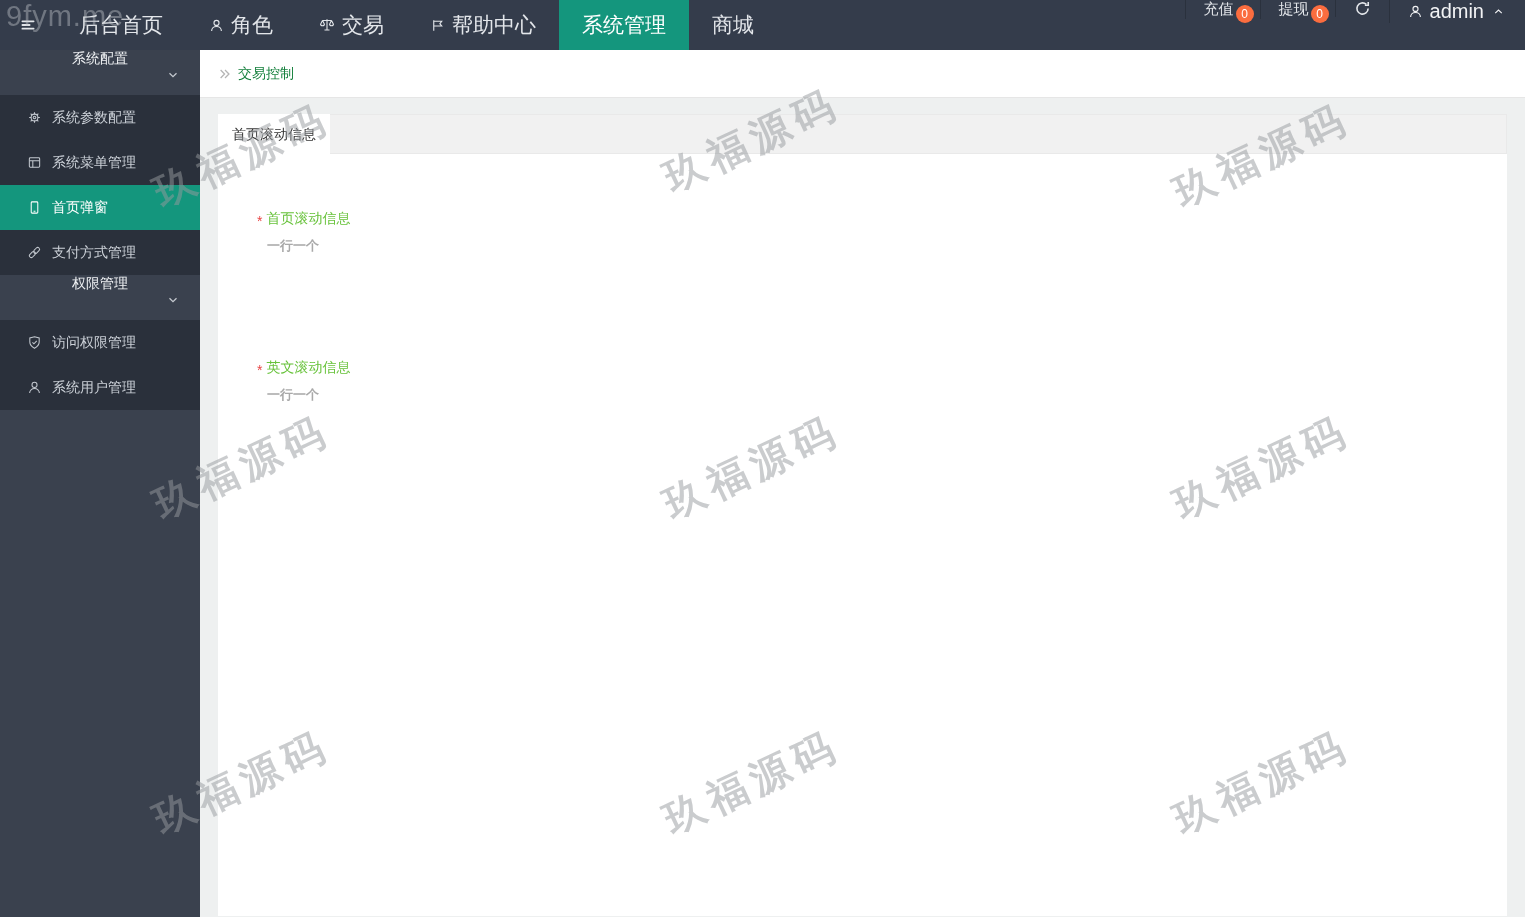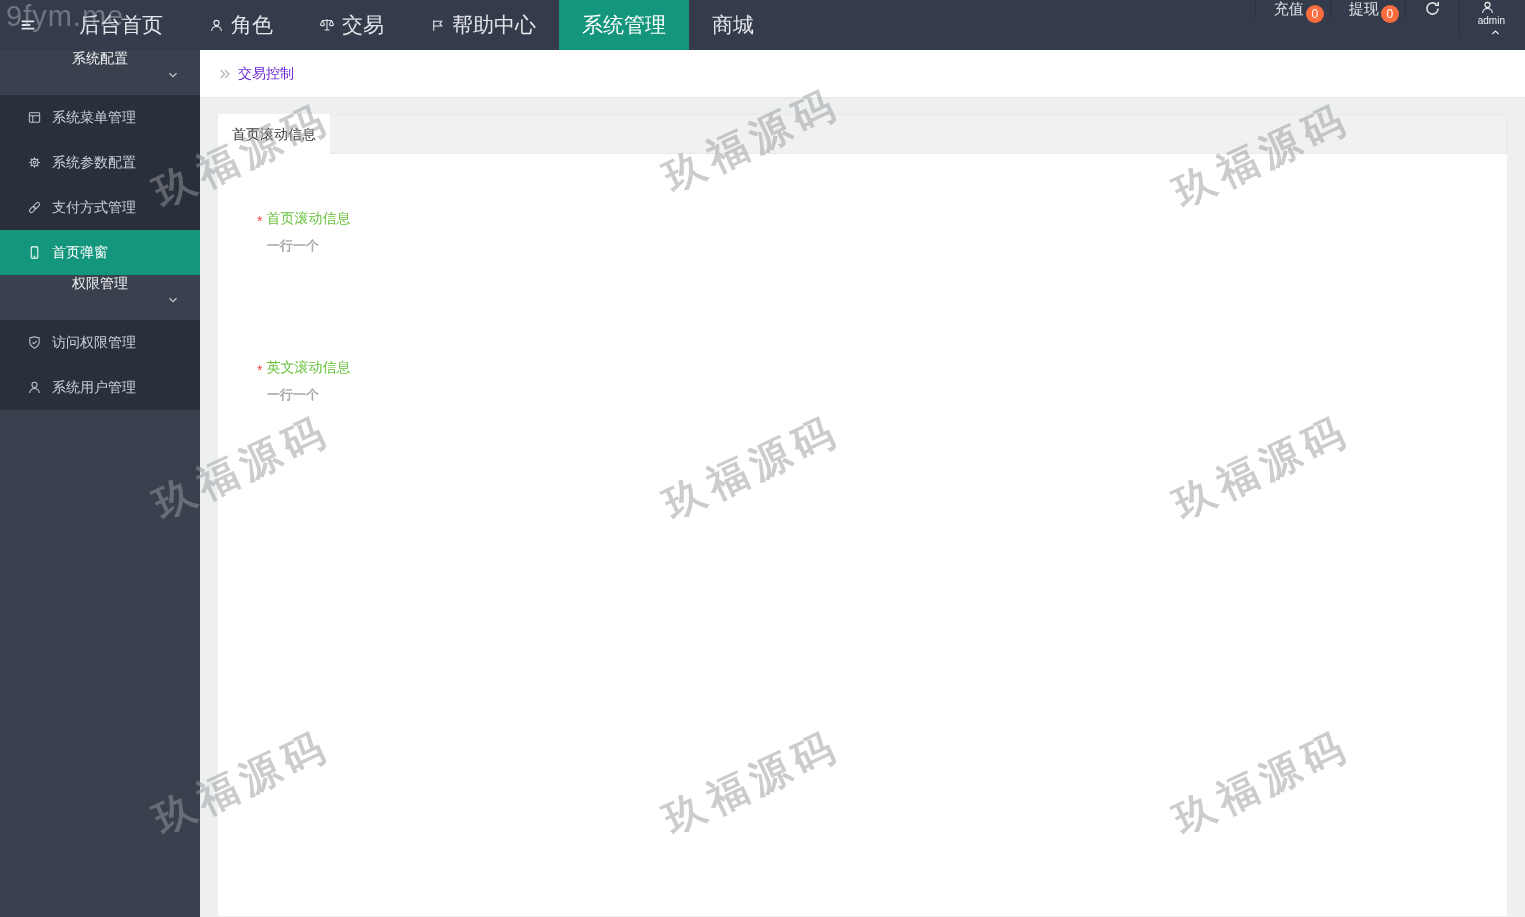--- a/index.html
+++ b/index.html
@@ -15,39 +15,39 @@
   .nav-toggle { width:56px; display:flex; align-items:center; justify-content:center; color:#e3e6ea; cursor:pointer; }
   .nav-menu { display:flex; align-items:stretch; }
   .nav-item { display:flex; align-items:center; padding:8px 23px; color:#e3e6ea; font-size:21px; cursor:pointer; }
   .nav-item .ico { margin-right:7px; display:flex; align-items:center; }
   .nav-item.active { background:#14967d; color:#fff; }
   .nav-spacer { flex:1; }
   .nav-right { display:flex; align-items:flex-start; }
   .nav-right-item { position:relative; display:flex; align-items:center; padding:0 26px 0 18px; color:#e3e6ea; font-size:15px; cursor:pointer; border-left:1px solid rgba(0,0,0,0.18); }
   .nav-right-item.no-badge { padding:0 18px; }
   .badge { position:absolute; top:5px; right:6px; min-width:18px; height:18px; border-radius:9px; background:#fb6d3f; color:#fff; font-size:12px; line-height:18px; text-align:center; padding:0 4px; }
-  .nav-user { display:flex; align-items:center; padding:0 20px 0 18px; color:#f2f3f5; font-size:10px; cursor:pointer; border-left:1px solid rgba(0,0,0,0.18);flex-direction:column; }
+  .nav-user { display:flex; align-items:center; padding:0 20px 0 18px; color:#f2f3f5; font-size:20px; cursor:pointer; border-left:1px solid rgba(0,0,0,0.18); }
   .nav-user .ico { margin-right:7px; display:flex; }
   .nav-user .caret { margin-left:8px; display:flex; }
 
   
   .sidebar { position:absolute; left:0; top:50px; width:200px; height:867px; background:#3a414e; z-index:4; }
   .side-group-header { height:45px; display:flex; align-items:center; padding:0 20px; color:#f0f2f4; font-size:14px; cursor:pointer;flex-direction:column; }
   .side-group-header .chev { margin-left:auto; display:flex; color:#c6cad1; }
   .side-sub { background:#2a303b; }
   .side-item { height:45px; display:flex; align-items:center; padding:0 12px 0 27px; color:#ccd1d8; font-size:14px; cursor:pointer; }
   .side-item .ico { margin-right:10px; display:flex; align-items:center; color:#c3c8cf; }
   .side-item.active { background:#14967d; color:#fff; }
   .side-item.active .ico { color:#fff; }
 
   
   .main { position:absolute; left:200px; top:50px; width:1325px; height:867px; background:#eef0f0; }
   .breadcrumb-bar { height:48px; background:#fff; border-bottom:1px solid #e6e6e6; display:flex; align-items:center; padding:0 18px; }
   .crumb-ico { display:flex; color:#b5b5b5; margin-right:6px; }
-  .crumb-text { font-size:14px; color:#6d28d9; }
+  .crumb-text { font-size:14px; color:#15803d; }
   .main-body { padding:16px 18px 0 18px; height:818px; }
   .card { background:#fff; height:100%; position:relative; }
   .tab-strip { height:40px; background:#f1f1f1; border:1px solid #e9e9e9; position:relative; }
   .tab-active { position:absolute; left:-1px; top:-1px; height:45px; background:#fff; padding:0 14px; line-height:41px; font-size:14px; color:#333; z-index:2; cursor:pointer; }
   .form-area { padding:56px 0 0 39px; }
   .form-label { font-size:14px; display:flex; align-items:center; }
   .req { color:#e84343; margin-right:4px; font-size:14px; position:relative; top:2px; }
   .label-text { color:#67c23a; }
   .textarea-wrap { position:relative; width:764px; height:228px; margin:7px 0 0 10px; }
   textarea.msg { width:100%; height:100%; border:1px solid #c9c9c9; background:#fff; resize:none; overflow:hidden;
@@ -162,55 +162,55 @@
       <span class="chev">
         <svg width="14" height="14" viewBox="0 0 16 16" fill="none" stroke="currentColor" stroke-width="1.4">
           <path d="M4 6 L8 10 L12 6"></path>
         </svg>
       </span>
     </div>
     <div class="side-sub">
       <div class="side-item">
         <span class="ico">
           <svg width="15" height="15" viewBox="0 0 16 16" fill="none" stroke="currentColor" stroke-width="1.1">
-            <rect x="2.5" y="3" width="11" height="10" rx="1"></rect>
-            <path d="M2.5 6.2 H13.5 M6.2 6.2 V13"></path>
-          </svg>
-        </span>
-        <span>系统菜单管理</span>
-      </div>
-      <div class="side-item">
-        <span class="ico">
-          <svg width="15" height="15" viewBox="0 0 16 16" fill="none" stroke="currentColor" stroke-width="1.1">
             <circle cx="8" cy="8" r="3.6"></circle>
               <circle cx="8" cy="8" r="1.4"></circle>
             <path d="M8 2.3 V4.4 M8 11.6 V13.7 M2.3 8 H4.4 M11.6 8 H13.7 M3.9 3.9 L5.4 5.4 M10.6 10.6 L12.1 12.1 M12.1 3.9 L10.6 5.4 M5.4 10.6 L3.9 12.1"></path>
           </svg>
         </span>
         <span>系统参数配置</span>
+      </div>
+      <div class="side-item">
+        <span class="ico">
+          <svg width="15" height="15" viewBox="0 0 16 16" fill="none" stroke="currentColor" stroke-width="1.1">
+            <rect x="2.5" y="3" width="11" height="10" rx="1"></rect>
+            <path d="M2.5 6.2 H13.5 M6.2 6.2 V13"></path>
+          </svg>
+        </span>
+        <span>系统菜单管理</span>
+      </div>
+      <div class="side-item active">
+        <span class="ico">
+          <svg width="15" height="15" viewBox="0 0 16 16" fill="none" stroke="currentColor" stroke-width="1.1">
+            <rect x="4.5" y="2" width="7" height="12" rx="1"></rect>
+            <path d="M7 12 H9"></path>
+          </svg>
+        </span>
+        <span>首页弹窗</span>
       </div>
       <div class="side-item">
         <span class="ico">
           <svg width="15" height="15" viewBox="0 0 16 16" fill="none" stroke="currentColor" stroke-width="1.1">
             <g transform="rotate(-45 8 8)">
               <rect x="1.2" y="6" width="7.2" height="4" rx="2"></rect>
               <rect x="7.6" y="6" width="7.2" height="4" rx="2"></rect>
             </g>
           </svg>
         </span>
         <span>支付方式管理</span>
-      </div>
-      <div class="side-item active">
-        <span class="ico">
-          <svg width="15" height="15" viewBox="0 0 16 16" fill="none" stroke="currentColor" stroke-width="1.1">
-            <rect x="4.5" y="2" width="7" height="12" rx="1"></rect>
-            <path d="M7 12 H9"></path>
-          </svg>
-        </span>
-        <span>首页弹窗</span>
       </div>
     </div>
     <div class="side-group-header">
       <span>权限管理</span>
       <span class="chev">
         <svg width="14" height="14" viewBox="0 0 16 16" fill="none" stroke="currentColor" stroke-width="1.4">
           <path d="M4 6 L8 10 L12 6"></path>
         </svg>
       </span>
     </div>

